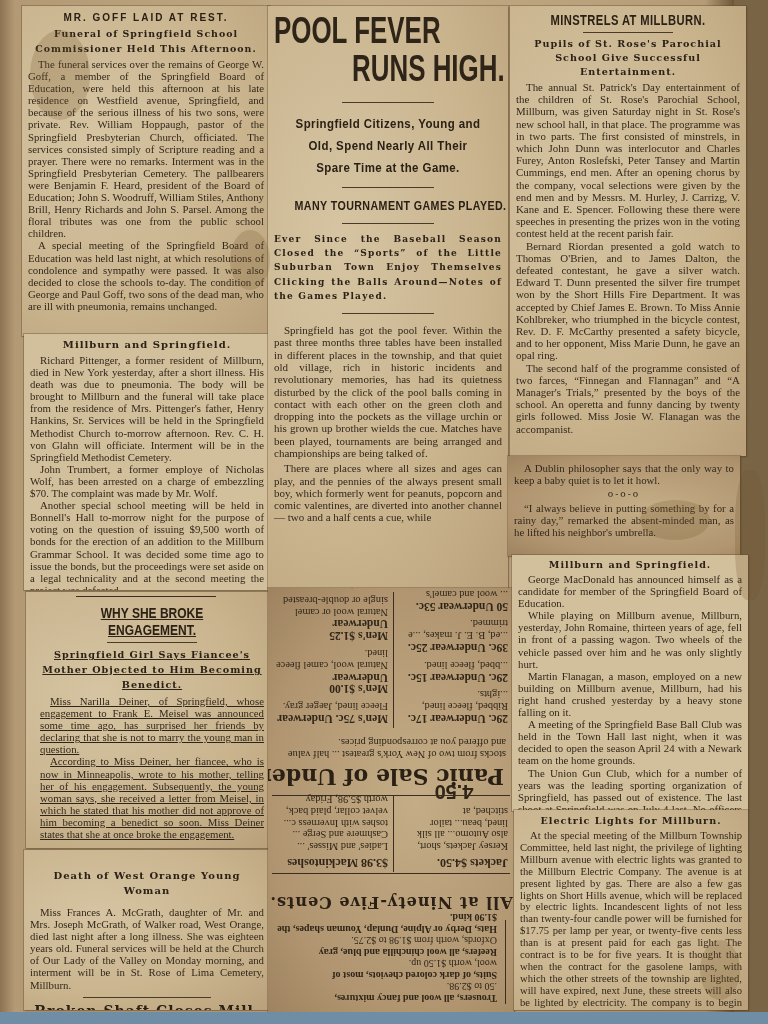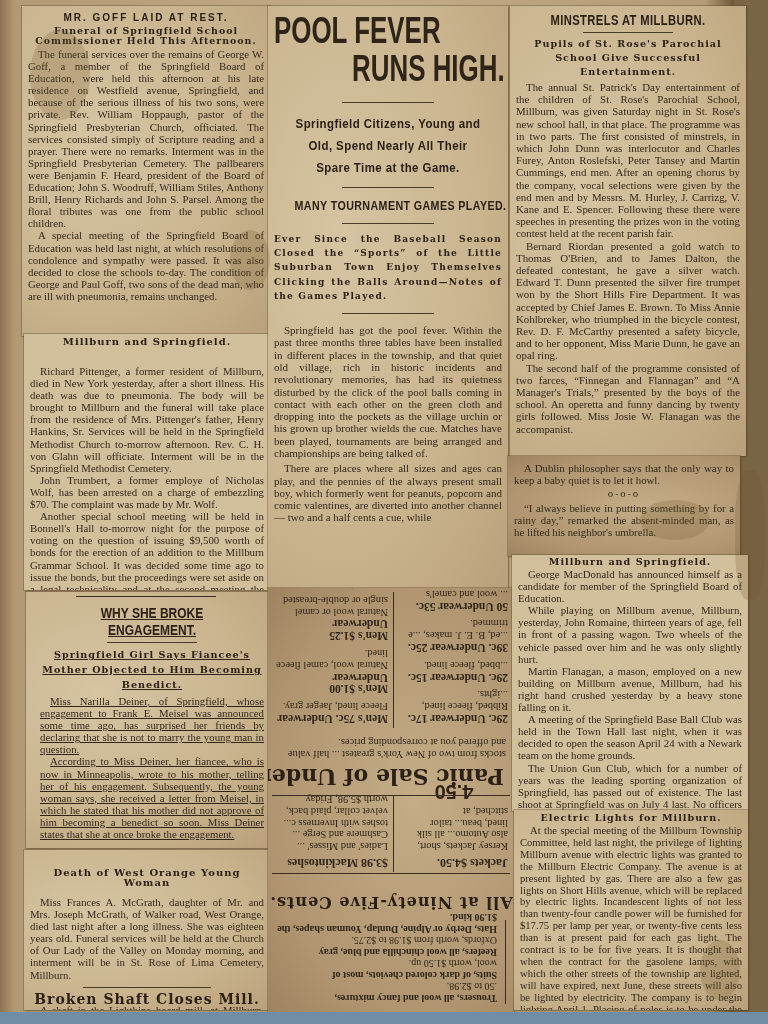--- a/index.html
+++ b/index.html
@@ -20,21 +20,21 @@
     box-shadow: 0 0 0 1px rgba(90,70,40,0.35), 1px 1px 2px rgba(60,40,20,0.35);
   }
   .clip.aged { background: radial-gradient(ellipse at 30% 40%, #d6c4a2 0%, #c9b48e 60%, #b9a07a 100%); }
   .clip.dark { background: radial-gradient(ellipse at 60% 50%, #c4ad86 0%, #b09570 70%, #9f8360 100%); }
   .hd {
     text-align:center; font-family:"Liberation Sans", sans-serif; font-weight:bold;
     letter-spacing:0.5px; color:#2a2015;
   }
   .sub {
     text-align:center; font-family:"DejaVu Serif", serif; font-weight:bold;
-    font-size:9.4px; line-height:10px; letter-spacing:1px; color:#2b2116;
+    font-size:9.4px; line-height:15px; letter-spacing:1px; color:#2b2116;
   }
   .body {
     font-family:"Liberation Serif", serif; font-size:10.8px; line-height:12.1px;
     text-align:justify; color:#33281b; hyphens:auto;
   }
   .body p { margin:0; text-indent:10px; }
   .rule { width:40%; height:1px; background:#4a3b28; margin:4px auto; }
   .condensed { font-family:"Liberation Sans", sans-serif; font-weight:bold; transform:scaleX(0.72); transform-origin:left top; }
   .flip { transform:rotate(180deg); }
   .ad-col { font-family:"Liberation Serif", serif; font-size:10.4px; line-height:11.8px; color:#2f2519; }
@@ -52,21 +52,21 @@
     <div class="hd" style="font-size:10px; letter-spacing:2px; margin-top:2px;">MR. GOFF LAID AT REST.</div>
     <div class="sub" style="margin:3px 0 2px;">Funeral of Springfield School Commissioner Held This Afternoon.</div>
     <div class="body">
       <p>The funeral services over the remains of George W. Goff, a member of the Springfield Board of Education, were held this afternoon at his late residence on Westfield avenue, Springfield, and because of the serious illness of his two sons, were private. Rev. William Hoppaugh, pastor of the Springfield Presbyterian Church, officiated. The services consisted simply of Scripture reading and a prayer. There were no remarks. Interment was in the Springfield Presbyterian Cemetery. The pallbearers were Benjamin F. Heard, president of the Board of Education; John S. Woodruff, William Stiles, Anthony Brill, Henry Richards and John S. Parsel. Among the floral tributes was one from the public school children.</p>
       <p>A special meeting of the Springfield Board of Education was held last night, at which resolutions of condolence and sympathy were passed. It was also decided to close the schools to-day. The condition of George and Paul Goff, two sons of the dead man, who are ill with pneumonia, remains unchanged.</p>
     </div>
   </div>
 
   <div class="clip" style="left:24px; top:334px; width:246px; height:256px; padding:3px 6px;">
     <div class="sub" style="font-size:10px;">Millburn and Springfield.</div>
-    <div class="body" style="margin-top:18px;">
+    <div class="body" style="margin-top:2px;">
       <p>Richard Pittenger, a former resident of Millburn, died in New York yesterday, after a short illness. His death was due to pneumonia. The body will be brought to Millburn and the funeral will take place from the residence of Mrs. Pittenger's father, Henry Hankins, Sr. Services will be held in the Springfield Methodist Church to-morrow afternoon. Rev. C. H. von Glahn will officiate. Interment will be in the Springfield Methodist Cemetery.</p>
       <p>John Trumbert, a former employe of Nicholas Wolf, has been arrested on a charge of embezzling $70. The complaint was made by Mr. Wolf.</p>
       <p>Another special school meeting will be held in Bonnell's Hall to-morrow night for the purpose of voting on the question of issuing $9,500 worth of bonds for the erection of an addition to the Millburn Grammar School. It was decided some time ago to issue the bonds, but the proceedings were set aside on a legal technicality and at the second meeting the project was defeated.</p>
     </div>
   </div>
 
   <div class="clip aged" style="left:26px; top:592px; width:244px; height:256px; padding:4px 6px 4px 14px;text-decoration:underline;">
     <div class="hline" style="left:50px; top:4px; width:140px;"></div>
     <div class="hd" style="font-size:15px; margin-top:8px; transform:scaleX(0.8); letter-spacing:0;">WHY SHE BROKE ENGAGEMENT.</div>
     <div class="rule"></div>

